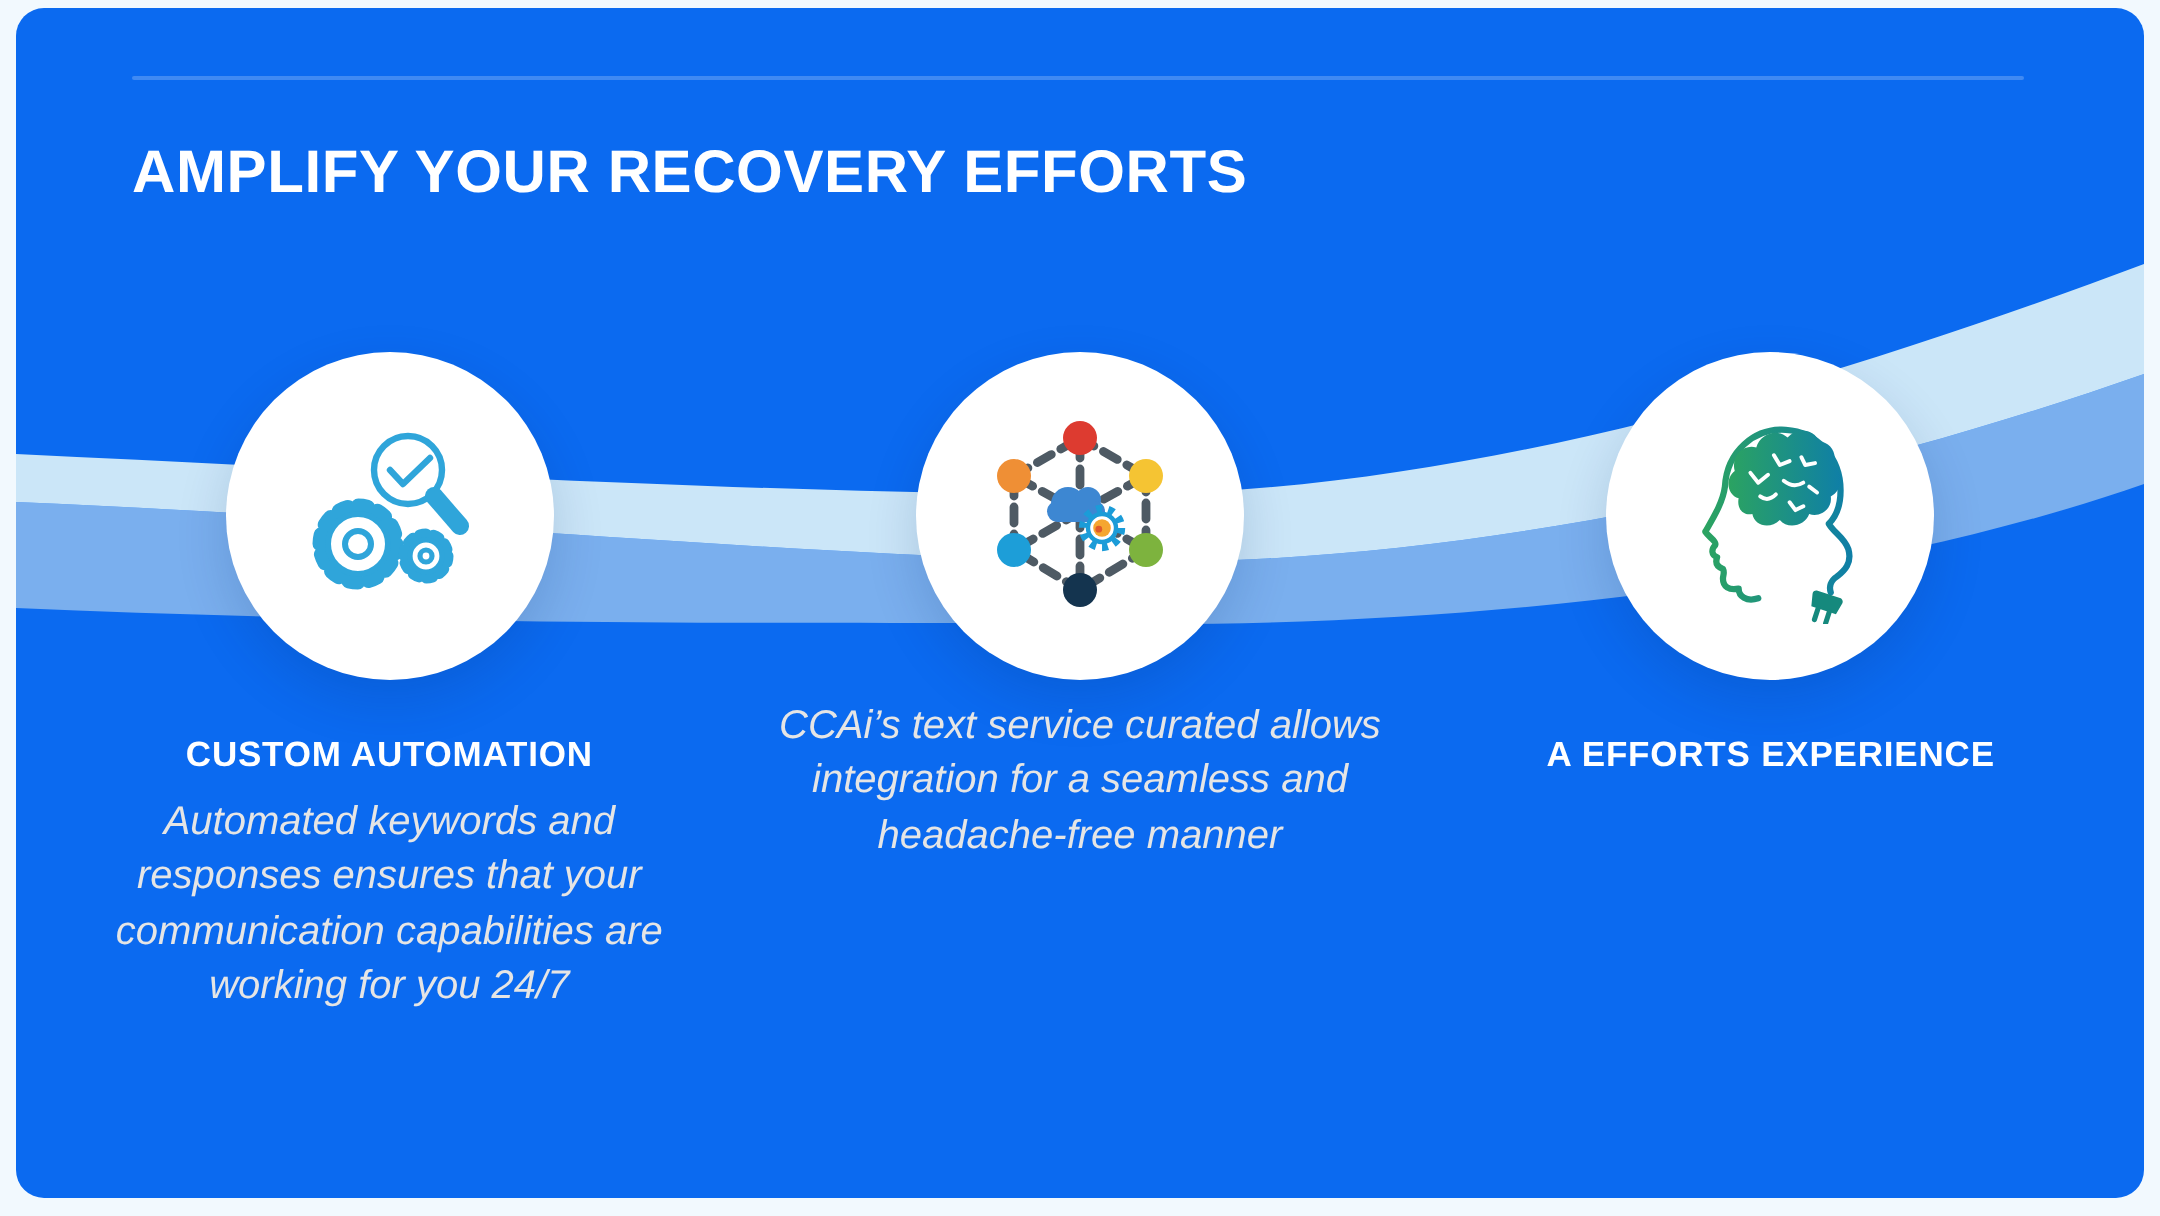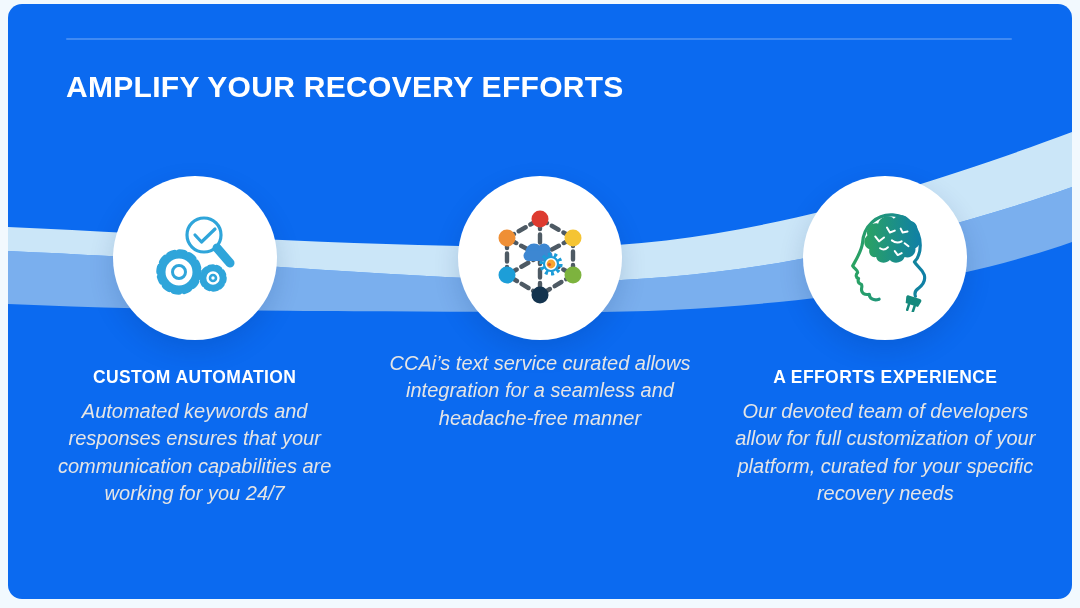--- a/index.html
+++ b/index.html
@@ -168,18 +168,17 @@
               <path d="M52,24 l3,5 l5,-2"></path>
               <path d="M57,37 q5,4 10,1"></path>
               <path d="M66,25 l2,4 l5,-1"></path>
               <path d="M70,40 l4,3"></path>
               <path d="M45,45 q4,3 8,-1"></path>
               <path d="M60,48 l3,4 l4,-2"></path>
             </g>
           </svg>
         </div>
         <h2 class="feature-title">A EFFORTS EXPERIENCE</h2>
-        <p class="feature-desc wide">Our devoted team of developers allow for full customization of your platform, curated for your specific recovery needs</p>
       </div>
 
     </div>
   </div>
 </div>
 
 </body></html>

